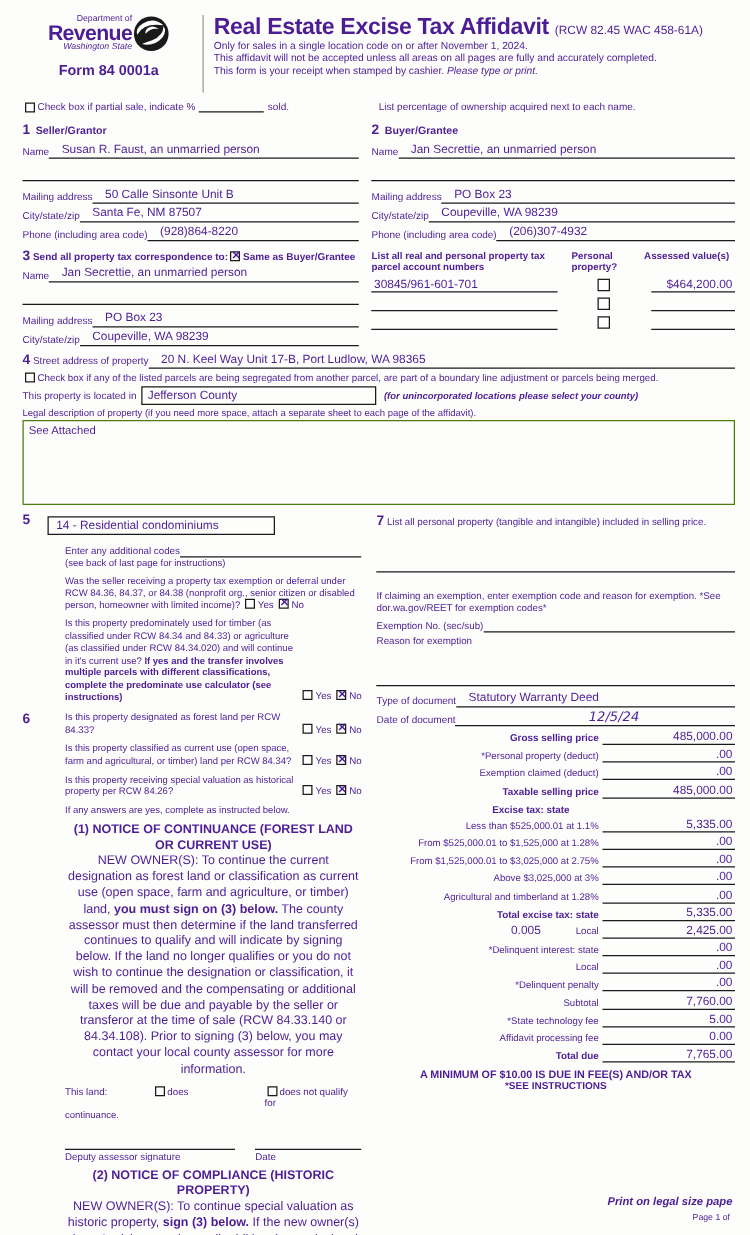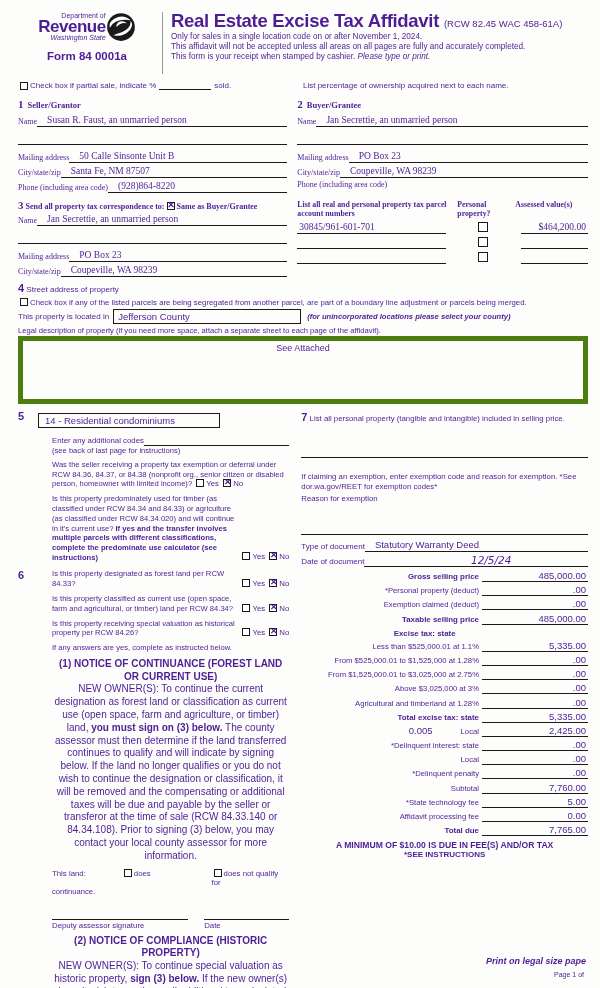--- a/index.html
+++ b/index.html
@@ -38,38 +38,38 @@
   .hdr-div { width:1px; background:#9a9a9a; height:62px; margin:4px 8px 0 6px; flex:none; }
   .title-blk { padding-top:2px; }
   .title { font-size:18.5px; font-weight:bold; letter-spacing:-0.3px; }
   .title .rcw { font-size:9.5px; font-weight:normal; letter-spacing:0; }
   .hnote { font-size:8.2px; line-height:1.22; }
   
   .subhdr { display:flex; margin-top:7px; font-size:8px; }
   .subhdr .left { width:50%; display:flex; align-items:flex-end; }
   .pct-line { width:52px; border-bottom:1px solid #1a1a1a; margin:0 3px; }
   
-  .cols { display:flex;font-family:Liberation Serif, serif; }
+  .cols { display:flex; }
   .cols .c1 { width:49%; padding-right:10px; }
   .cols .c2 { width:51%; }
   .blank-u { border-bottom:1px solid #1a1a1a; height:12px; margin-top:6px; }
   
   .ptable { font-size:7.8px; margin-top:2px; }
   .phead { display:flex; font-weight:bold; text-align:left; line-height:1.15; }
   .phead .h1 { width:160px; }
   .phead .h2 { width:58px; }
   .phead .h3 { width:72px; }
-  .prow { display:flex; align-items:flex-start; margin-top:3px;gap:11px; }
+  .prow { display:flex; align-items:flex-end; margin-top:3px;gap:11px; }
   .prow .p1 { width:160px; border-bottom:1px solid #1a1a1a; font-size:9.5px; min-height:12px; padding-left:2px; }
   .prow .p2 { width:58px; text-align:center; }
   .prow .p2 .cb { width:10px; height:10px; }
   .prow .p3 { width:72px; border-bottom:1px solid #1a1a1a; font-size:9.5px; min-height:12px; text-align:right; padding-right:2px; }
   
   .county-box { display:inline-block; border:1px solid #1a1a1a; width:188px; font-size:9.5px; padding:1px 4px; }
-  .legal-box { border:5px solid #4d7c0f; height:68px; margin-top:1px; font-size:9px; padding:2px 4px;text-align:center; }
+  .legal-box { border:1px solid #4d7c0f; height:68px; margin-top:1px; font-size:9px; padding:2px 4px; }
   
   .main { display:flex; margin-top:6px; }
   .mleft { width:49%; padding-right:8px; position:relative; }
   .mright { width:51%; padding-left:4px; }
   .ind { padding-left:34px; position:relative; }
   .hang { position:absolute; left:0; top:0; }
   .luse-box { display:inline-block; border:1px solid #1a1a1a; width:182px; font-size:9.5px; padding:1px 6px; }
   .nt { font-size:10px; line-height:1.28; margin-top:5px;text-align:center; }
   .nt .t { font-weight:bold; }
   .sig2 { display:flex; gap:14px; margin-top:10px; }
@@ -169,20 +169,21 @@
       <div class="fr" style="margin-top:5px;">
           <span class="fl">Mailing address</span>
           <span class="fv">PO Box 23</span>
         </div>
       <div class="fr">
           <span class="fl">City/state/zip</span>
           <span class="fv">Coupeville, WA 98239</span>
         </div>
       <div class="fr">
           <span class="fl">Phone (including area code)</span>
+          <span class="fv">(206)307-4932</span>
         </div>
     </div>
   </div>
 
   <div class="cols" style="margin-top:6px;">
     <div class="c1">
       <div style="font-size:8px;"><span class="secnum">3</span> <span class="b">Send all property tax correspondence to:</span><span class="cb on"></span><span class="b">Same as Buyer/Grantee</span></div>
       <div class="fr">
           <span class="fl">Name</span>
           <span class="fv">Jan Secrettie, an unmarried person</span>
@@ -219,20 +220,21 @@
           <div class="p2"><span class="cb"></span></div>
           <div class="p3"></div>
         </div>
       </div>
     </div>
   </div>
 
   <div style="margin-top:5px;">
     <div class="fr" style="margin-top:0;">
         <span class="fl"><span class="secnum">4</span> <span>Street address of property</span></span>
+        <span class="fv">20 N. Keel Way Unit 17-B, Port Ludlow, WA 98365</span>
       </div>
     <div style="margin-top:3px; font-size:7.8px;"><span class="cb"></span><span>Check box if any of the listed parcels are being segregated from another parcel, are part of a boundary line adjustment or parcels being merged.</span></div>
     <div style="display:flex; align-items:center; margin-top:2px;">
       <span class="small" style="margin-right:4px;">This property is located in</span>
       <span class="county-box">Jefferson County</span>
       <span class="tiny b i" style="margin-left:6px;">(for unincorporated locations please select your county)</span>
     </div>
     <div class="tiny" style="margin-top:2px;">Legal description of property (if you need more space, attach a separate sheet to each page of the affidavit).</div>
     <div class="legal-box">See Attached</div>
   </div>
@@ -329,20 +331,24 @@
             </div>
         </div>
       </div>
     </div>
 
     <div class="mright">
       <p class="q" style="margin-top:0; font-size:7.8px;"><span class="secnum">7</span> <span>List all personal property (tangible and intangible) included in selling price.</span></p>
       <div class="blank-u" style="margin-top:22px;"></div>
 
       <p class="q" style="margin-top:14px; font-size:7.8px;">If claiming an exemption, enter exemption code and reason for exemption. *See dor.wa.gov/REET for exemption codes*</p>
+      <div class="fr">
+          <span class="fl" style="font-size:7.8px;">Exemption No. (sec/sub)</span>
+          <span class="fv"></span>
+        </div>
       <div class="tiny" style="font-size:7.8px; margin-top:2px;">Reason for exemption</div>
 
       <div class="blank-u" style="margin-top:20px;"></div>
 
       <div class="fr" style="margin-top:4px;">
           <span class="fl">Type of document</span>
           <span class="fv">Statutory Warranty Deed</span>
         </div>
       <div class="fr">
           <span class="fl">Date of document</span>

